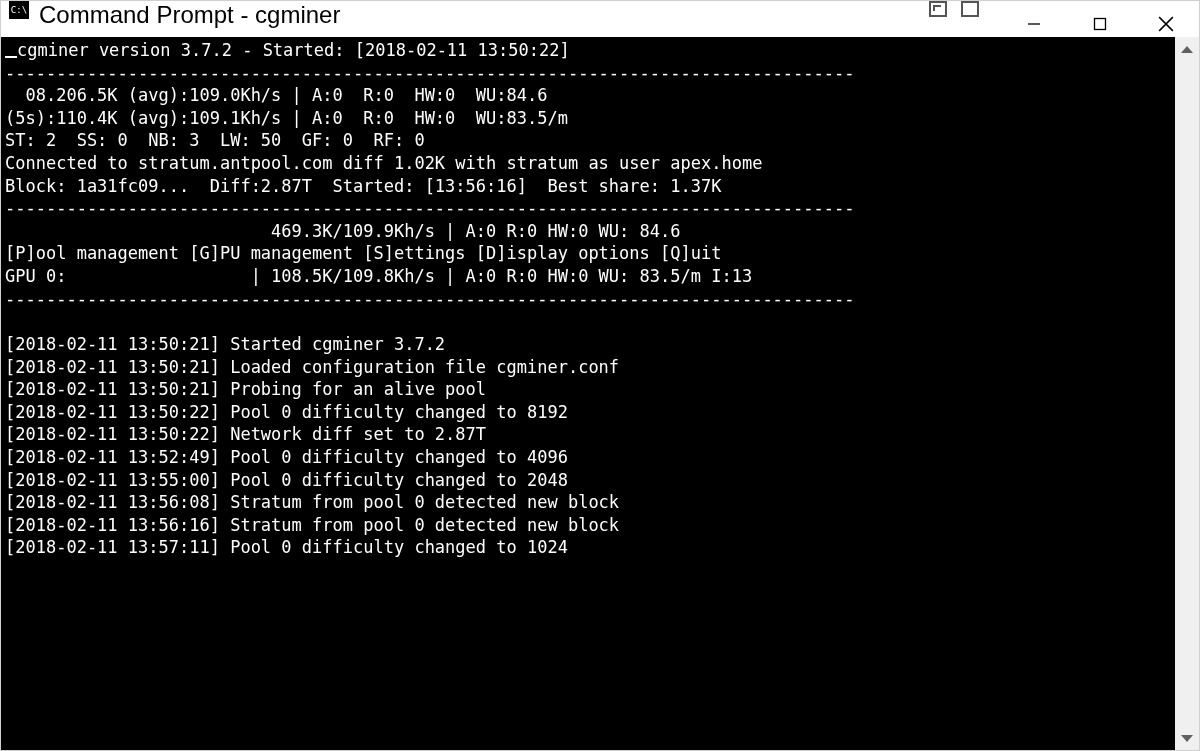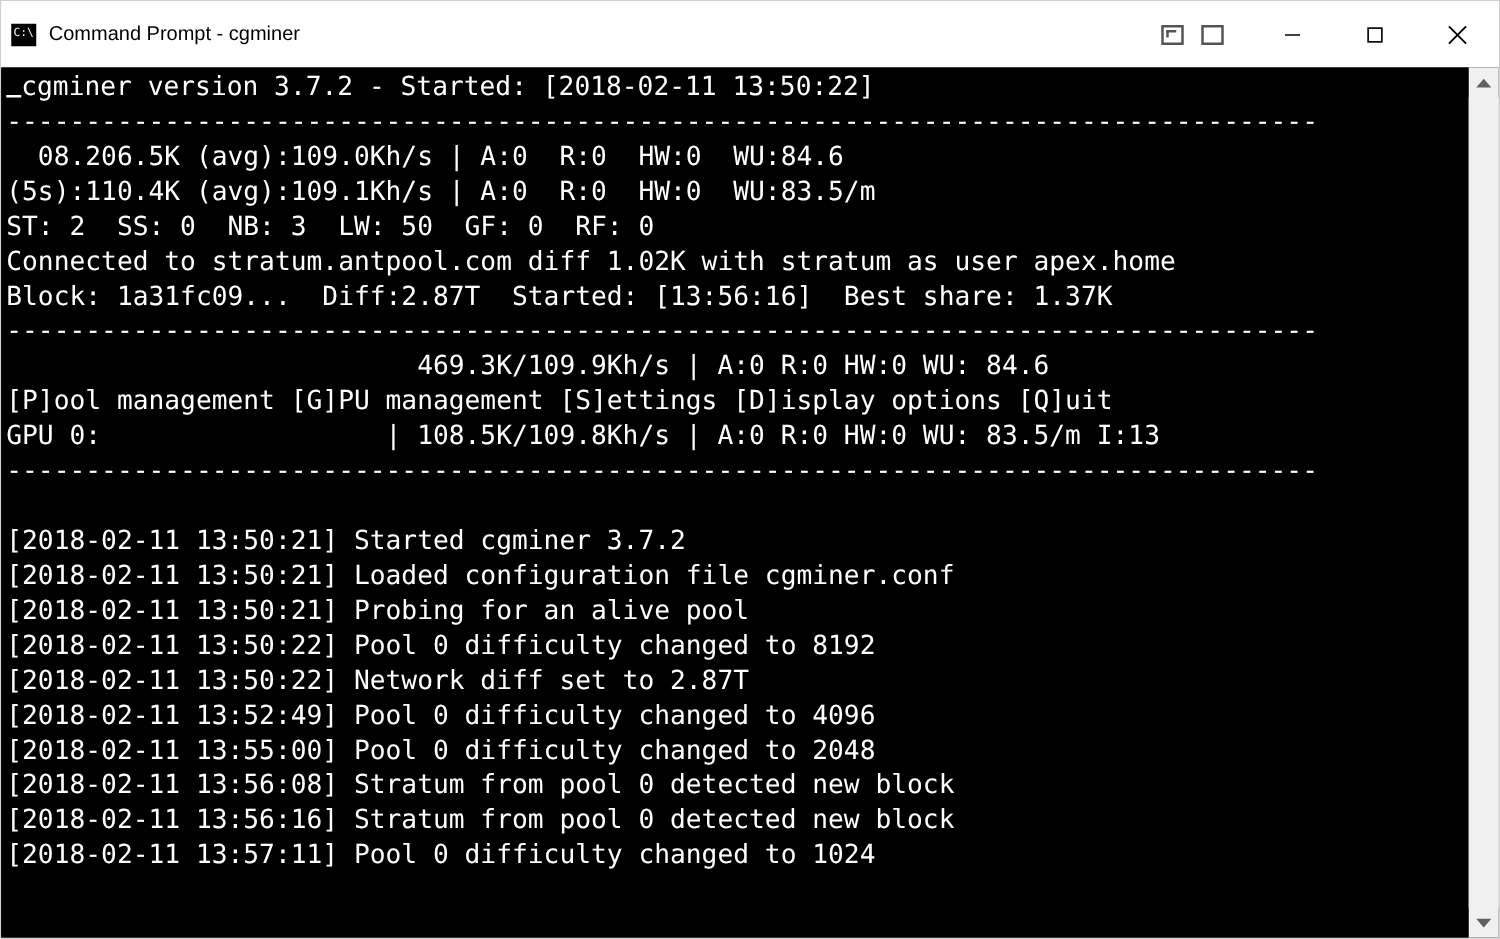--- a/index.html
+++ b/index.html
@@ -14,27 +14,27 @@
   }
   .window {
     width: 1200px;
     height: 751px;
     background: #fff;
     display: flex;
     flex-direction: column;
     border: 1px solid #d0d0d0;
   }
   .titlebar {
-    height: 53px;
+    height: 36px;
     background: #fff;
     display: flex;
-    align-items: center;
+    align-items: flex-start;
     padding-left: 8px;
     color: #000;
-    font-size: 16px;
+    font-size: 24px;
     user-select: none;
   }
   .titlebar .app-icon {
     width: 20px; height: 18px;
     background: #000;
     margin-right: 10px;
     position: relative;
     display:flex; align-items:center; justify-content:center;
   }
   .titlebar .app-icon::before {
@@ -67,21 +67,21 @@
     flex:1 1 auto;
     display:flex;
     position:relative;
     background:#000;
   }
   .terminal {
     flex:1 1 auto;
     background:#000;
     color:#fff;
     font-family: "Consolas", monospace;
-    font-size: 21px;
+    font-size: 17px;
     line-height: 1.33;
     white-space: pre;
     padding: 2px 0 4px 4px;
     overflow: hidden;
   }
   .scrollbar {
     width: 24px;
     background:#f0f0f0;
     position:relative;
   }

